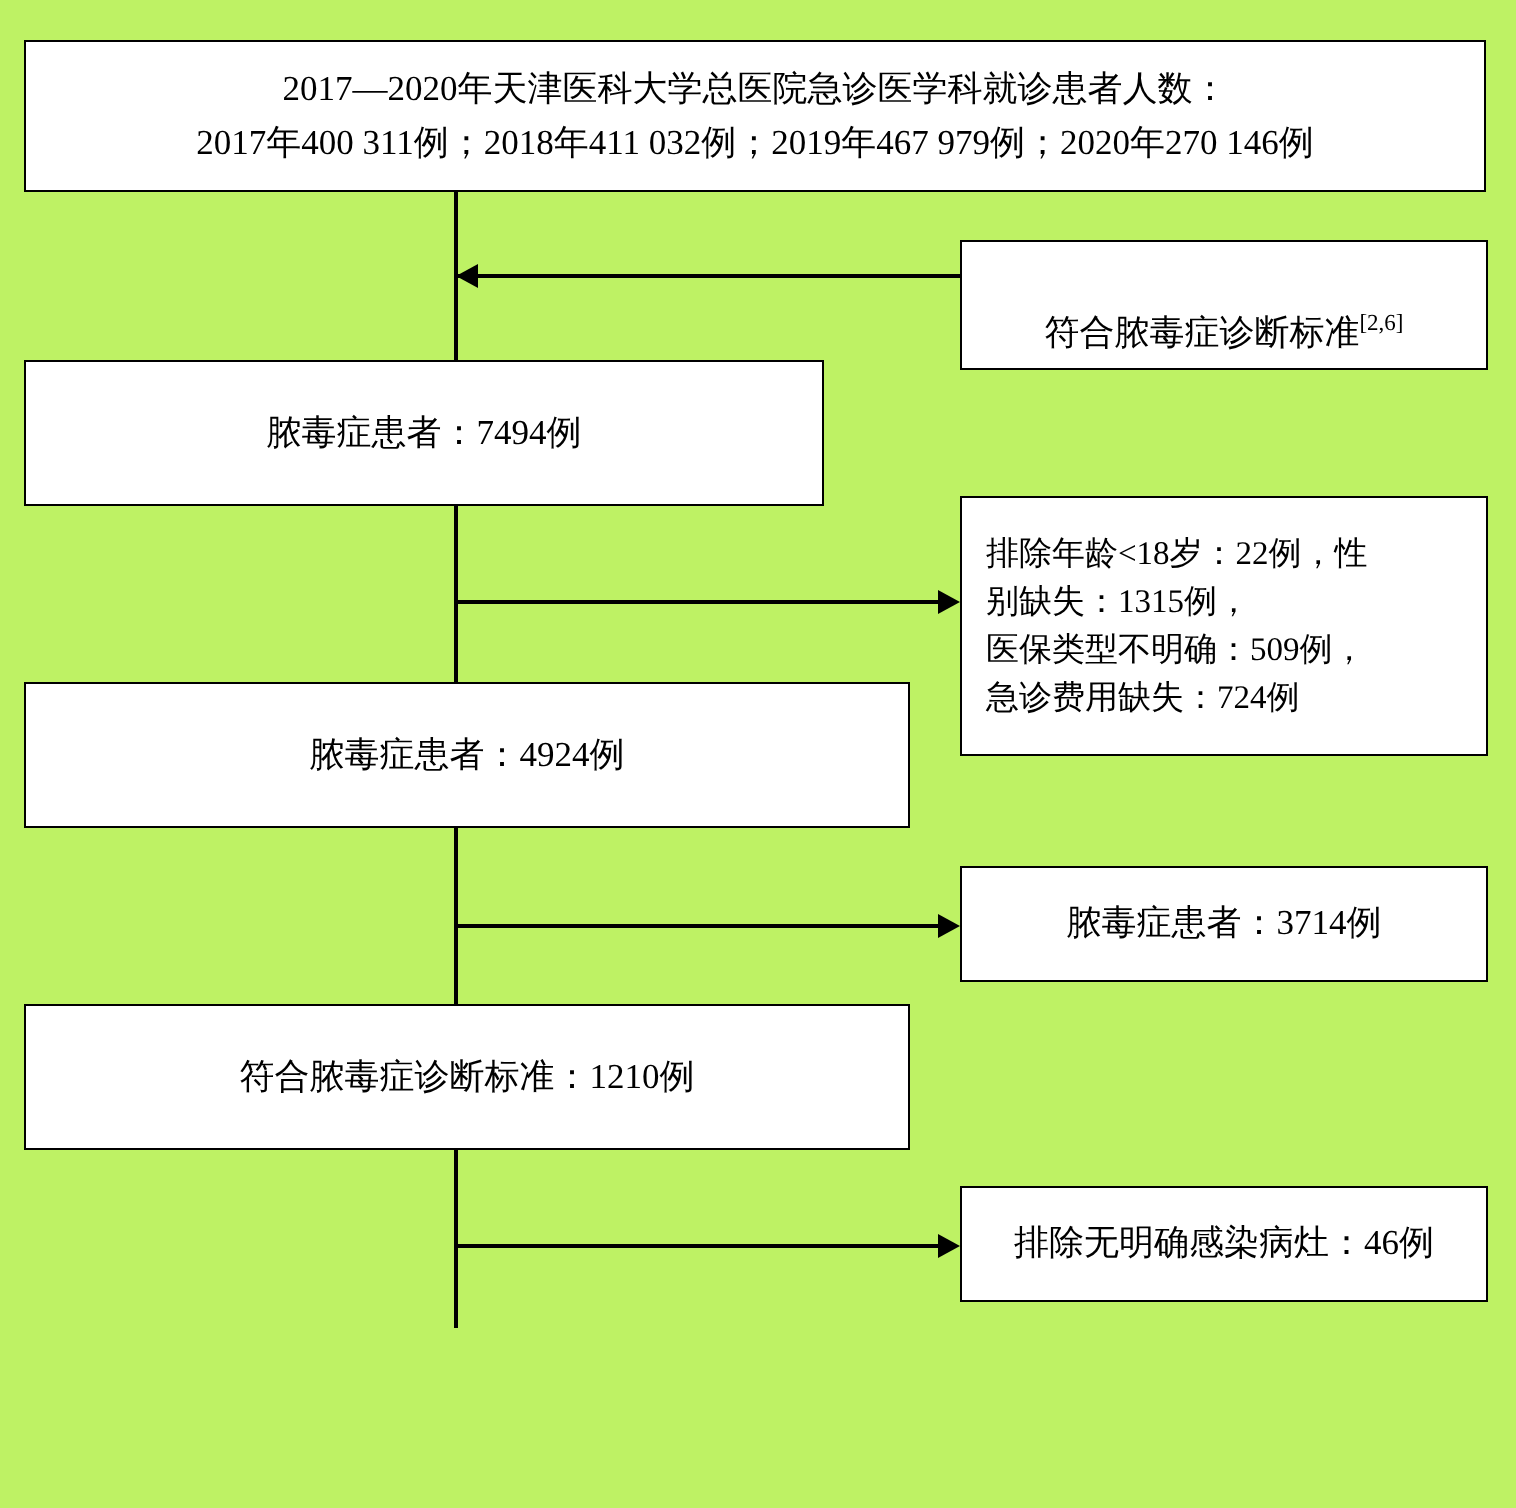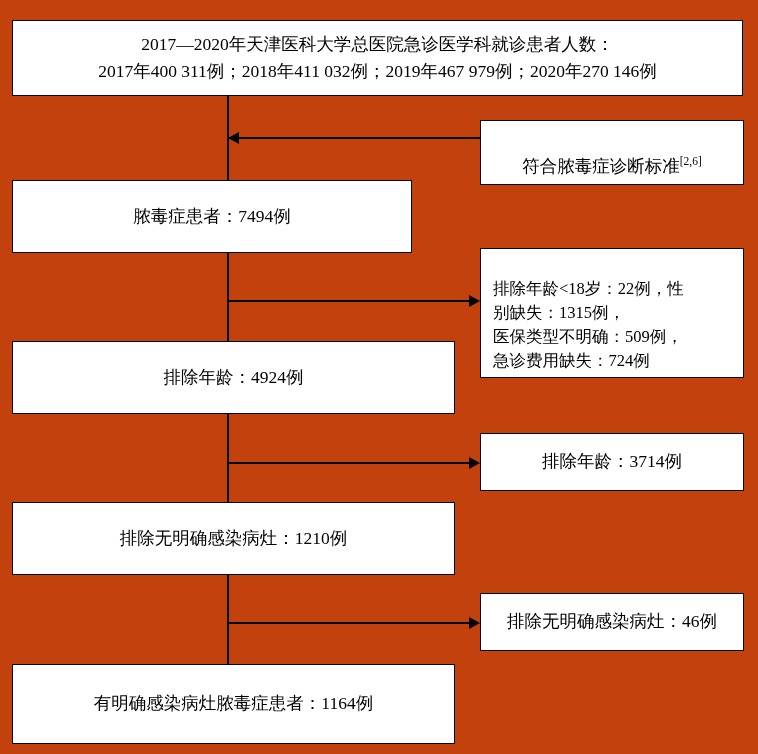--- a/index.html
+++ b/index.html
@@ -4,21 +4,21 @@
 <style>
   html, body {
     margin: 0;
     padding: 0;
     background: #ffffff;
   }
   #flowchart-root {
     position: relative;
     width: 758px;
     height: 754px;
-    background: #c2410c;
+    background: #bef264;
     font-family: "Liberation Serif", "DejaVu Serif", serif;
     color: #000000;
     overflow: hidden;
   }
 
   
   .node {
     position: absolute;
     box-sizing: border-box;
     border: 1.6px solid #000000;
@@ -28,21 +28,20 @@
     justify-content: center;
     text-align: center;
     font-size: 17.5px;
     line-height: 1.55;
     padding: 4px 8px;
   }
   .node.left-align {
     justify-content: flex-start;
     text-align: left;
     padding-left: 12px;
-    align-items: flex-end;
   }
 
   .node-text {
     display: block;
     white-space: pre-line;
   }
 
   .sup {
     font-size: 11.5px;
     vertical-align: super;
@@ -99,40 +98,37 @@
   <div class="node left-align" style="left:480px; top:248px; width:264px; height:130px; font-size:16.5px; line-height:1.45;">
     <span class="node-text">排除年龄&lt;18岁：22例，性
 别缺失：1315例，
 医保类型不明确：509例，
 急诊费用缺失：724例</span>
   </div>
   <div class="hline" style="left:227px; top:300px; width:242px;"></div>
   <div class="arrow-right" style="left:469px; top:295px;"></div>
 
   <div class="node" style="left:12px; top:341px; width:443px; height:73px;">
-    <span class="node-text">排除年龄：4924例</span>
+    <span class="node-text">脓毒症患者：4924例</span>
   </div>
 
   <div class="vline" style="left:227px; top:414px; height:88px;"></div>
 
   <div class="node" style="left:480px; top:433px; width:264px; height:58px;">
-    <span class="node-text">排除年龄：3714例</span>
+    <span class="node-text">脓毒症患者：3714例</span>
   </div>
   <div class="hline" style="left:227px; top:462px; width:242px;"></div>
   <div class="arrow-right" style="left:469px; top:457px;"></div>
 
   <div class="node" style="left:12px; top:502px; width:443px; height:73px;">
-    <span class="node-text">排除无明确感染病灶：1210例</span>
+    <span class="node-text">符合脓毒症诊断标准：1210例</span>
   </div>
 
   <div class="vline" style="left:227px; top:575px; height:89px;"></div>
 
   <div class="node" style="left:480px; top:593px; width:264px; height:58px;text-align:center;">
     <span class="node-text">排除无明确感染病灶：46例</span>
   </div>
   <div class="hline" style="left:227px; top:622px; width:242px;"></div>
   <div class="arrow-right" style="left:469px; top:617px;"></div>
 
-  <div class="node" style="left:12px; top:664px; width:443px; height:80px;">
-    <span class="node-text">有明确感染病灶脓毒症患者：1164例</span>
-  </div>
 
 </div>
 
 </body></html>

